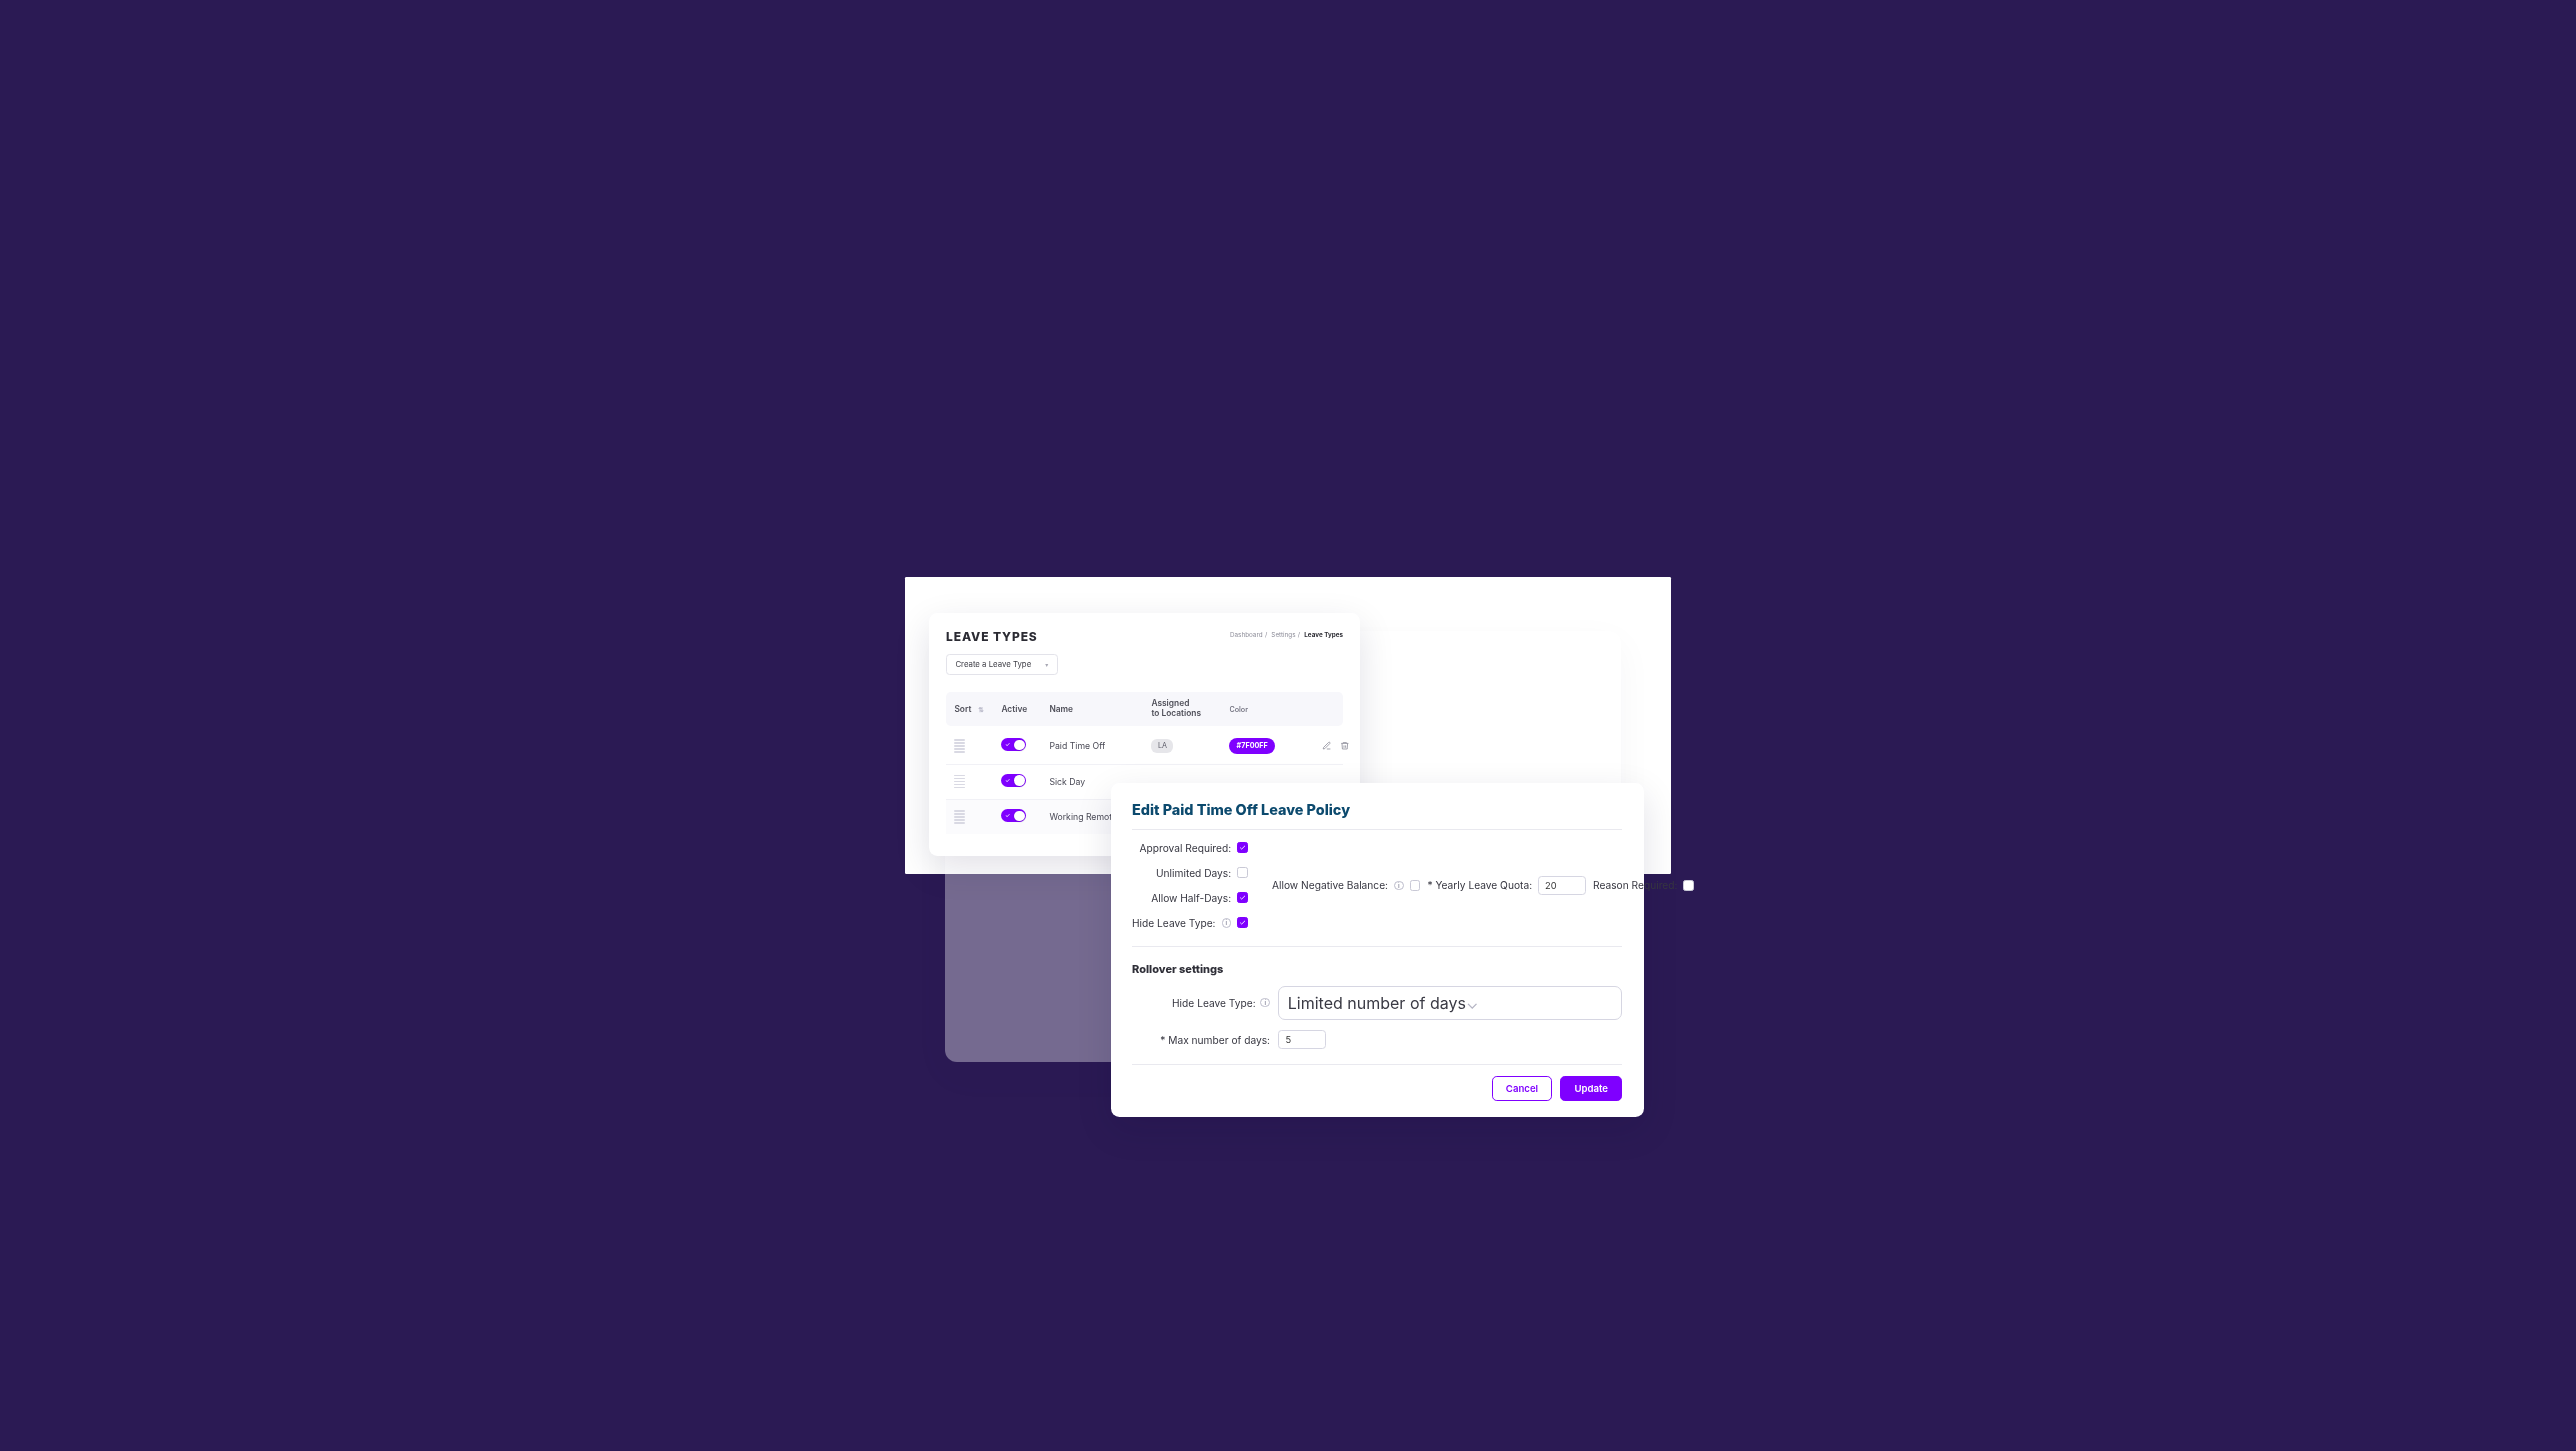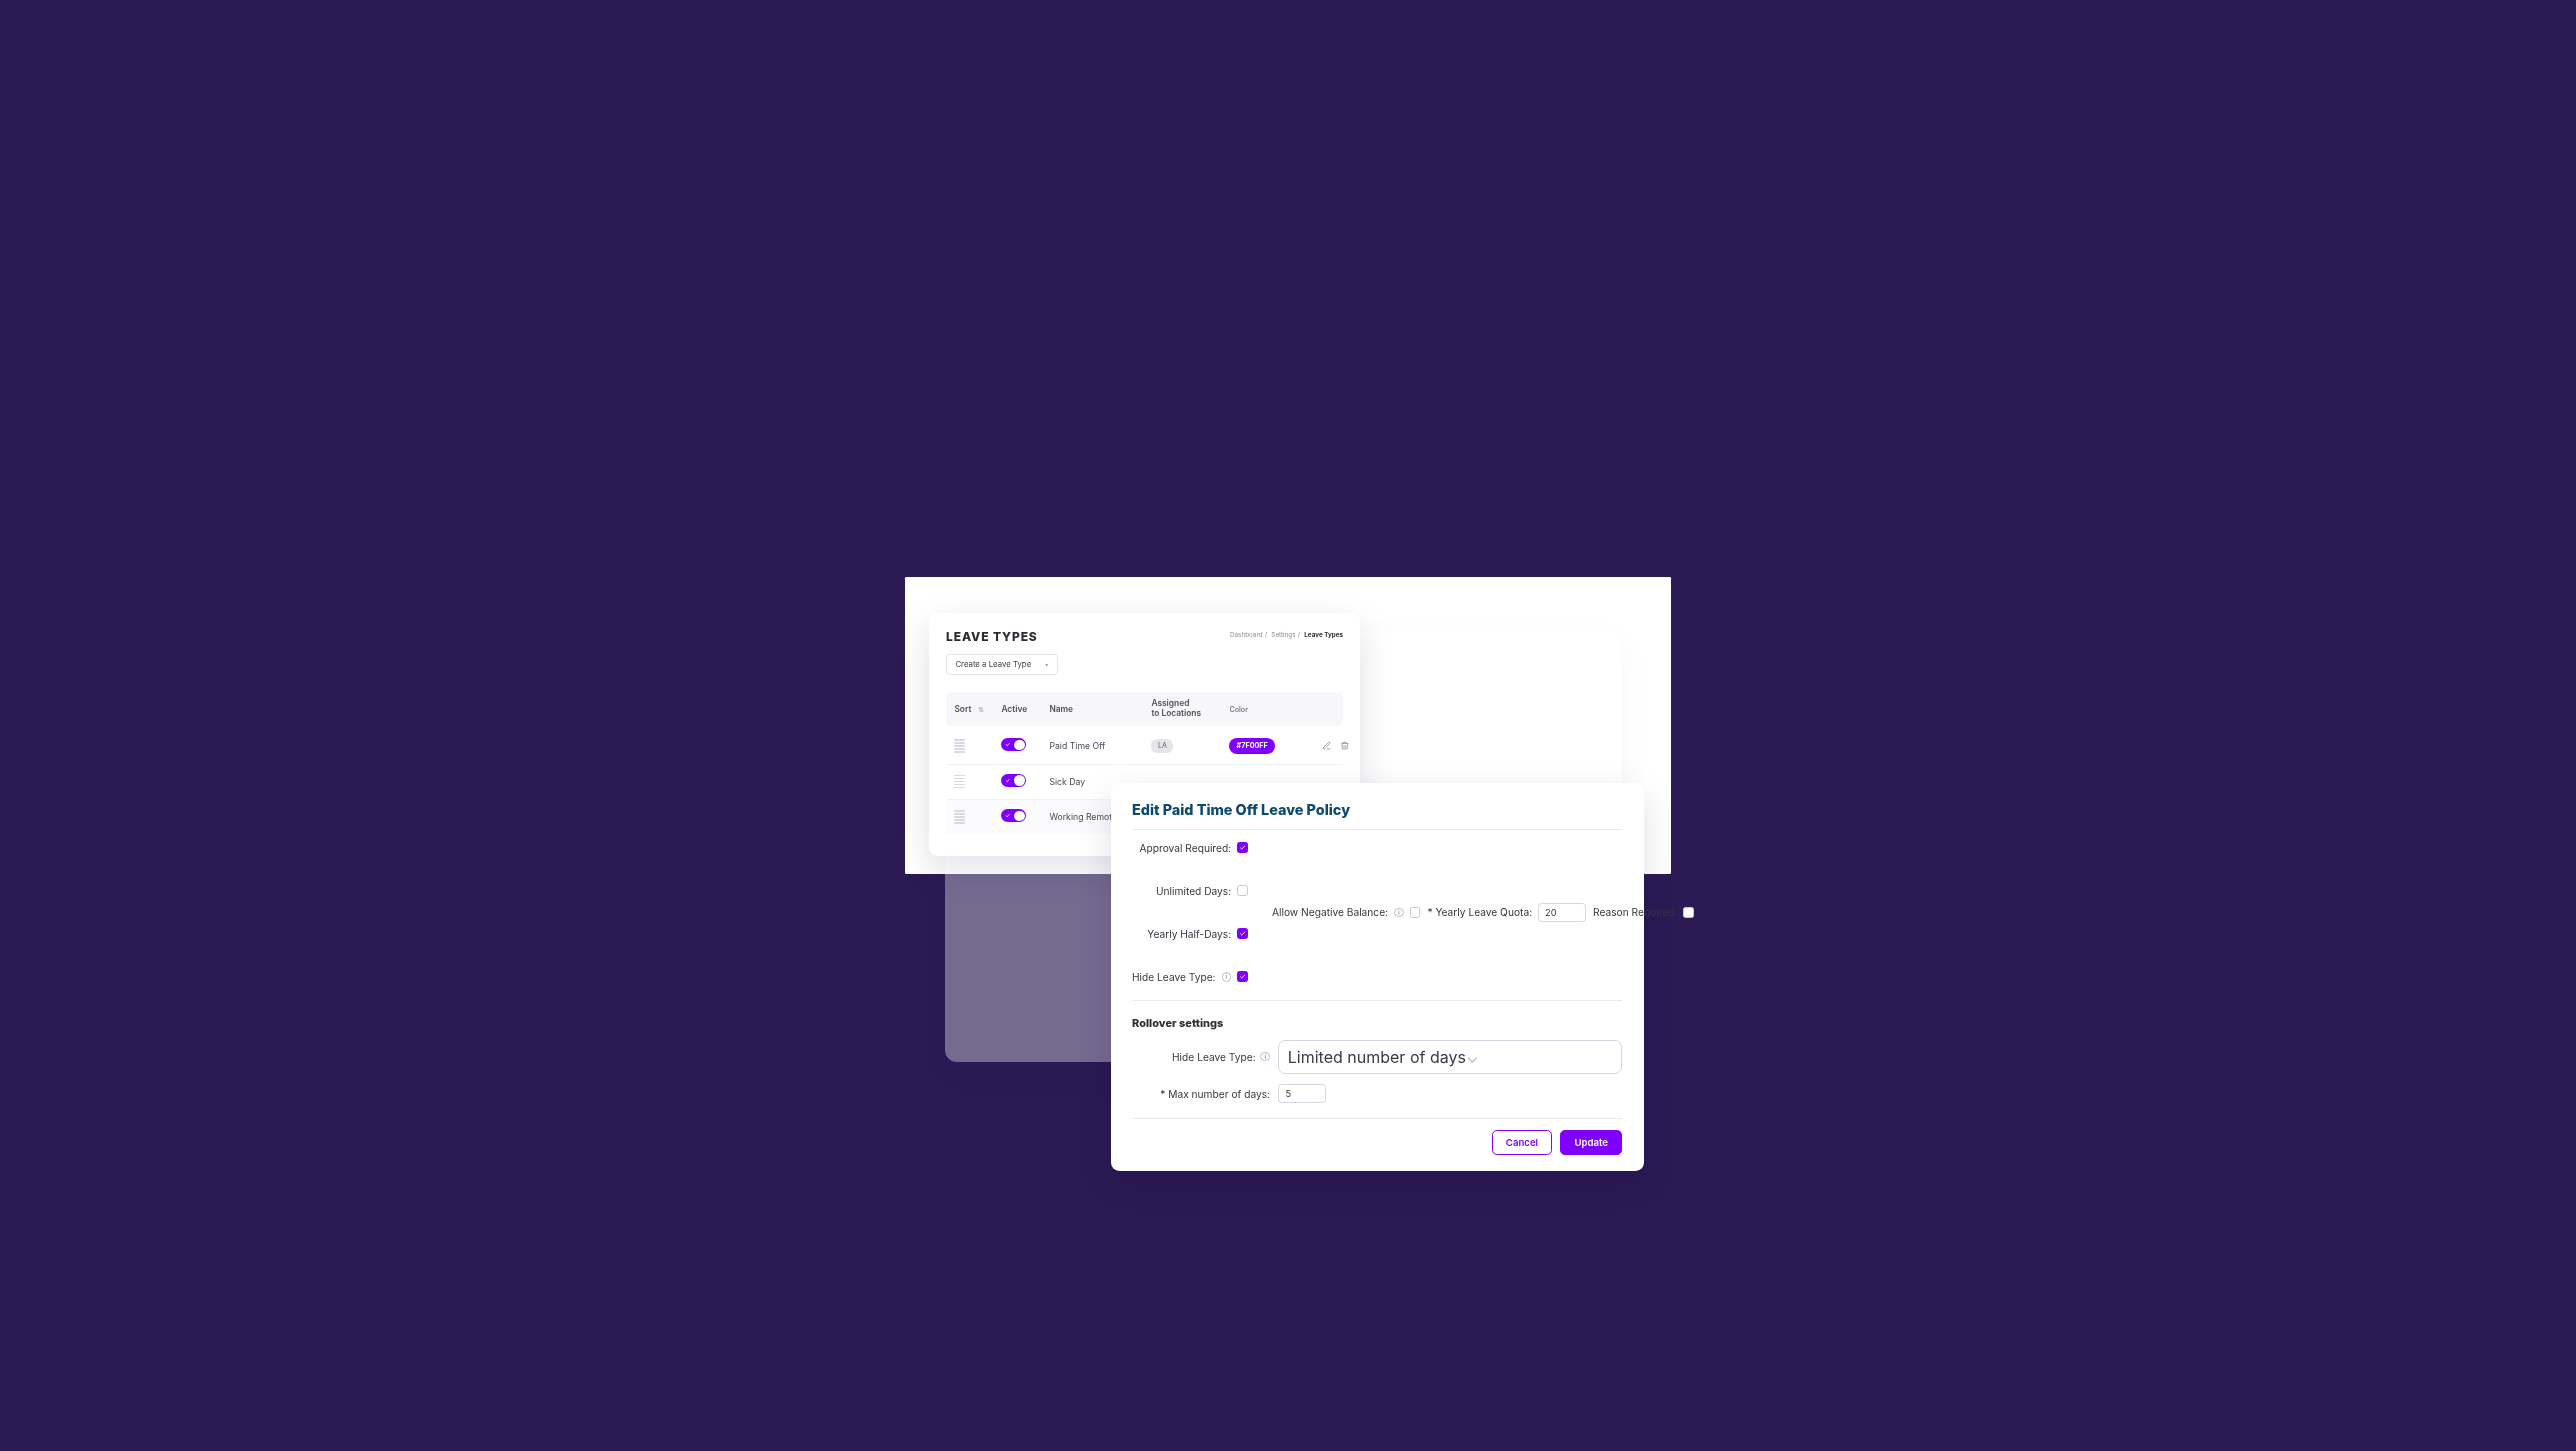--- a/index.html
+++ b/index.html
@@ -177,35 +177,35 @@
 
     </div>
   </div>
 
   <div class="modal">
     <h2>Edit Paid Time Off Leave Policy</h2>
     <div class="modal-hr"></div>
 
     <div class="grid2">
 
-      <div style="display:flex;flex-direction:column;gap:31px">
+      <div style="display:flex;flex-direction:column;gap:13px">
         <div class="field">
           <span class="lab">Approval Required:</span>
           <span class="cbox on">
               <svg viewBox="0 0 24 24" fill="none" stroke="currentColor" stroke-width="3">
                 <polyline points="20 6 9 17 4 12"></polyline>
               </svg>
             </span>
         </div>
         <div class="field">
           <span class="lab">Unlimited Days:</span>
           <span class="cbox"></span>
         </div>
         <div class="field">
-          <span class="lab">Yearly Half-Days:</span>
+          <span class="lab">Allow Half-Days:</span>
           <span class="cbox on">
               <svg viewBox="0 0 24 24" fill="none" stroke="currentColor" stroke-width="3">
                 <polyline points="20 6 9 17 4 12"></polyline>
               </svg>
             </span>
         </div>
         <div class="field">
           <span class="lab">Hide Leave Type:</span>
           <span class="info-ic">i</span>
           <span class="cbox on">

